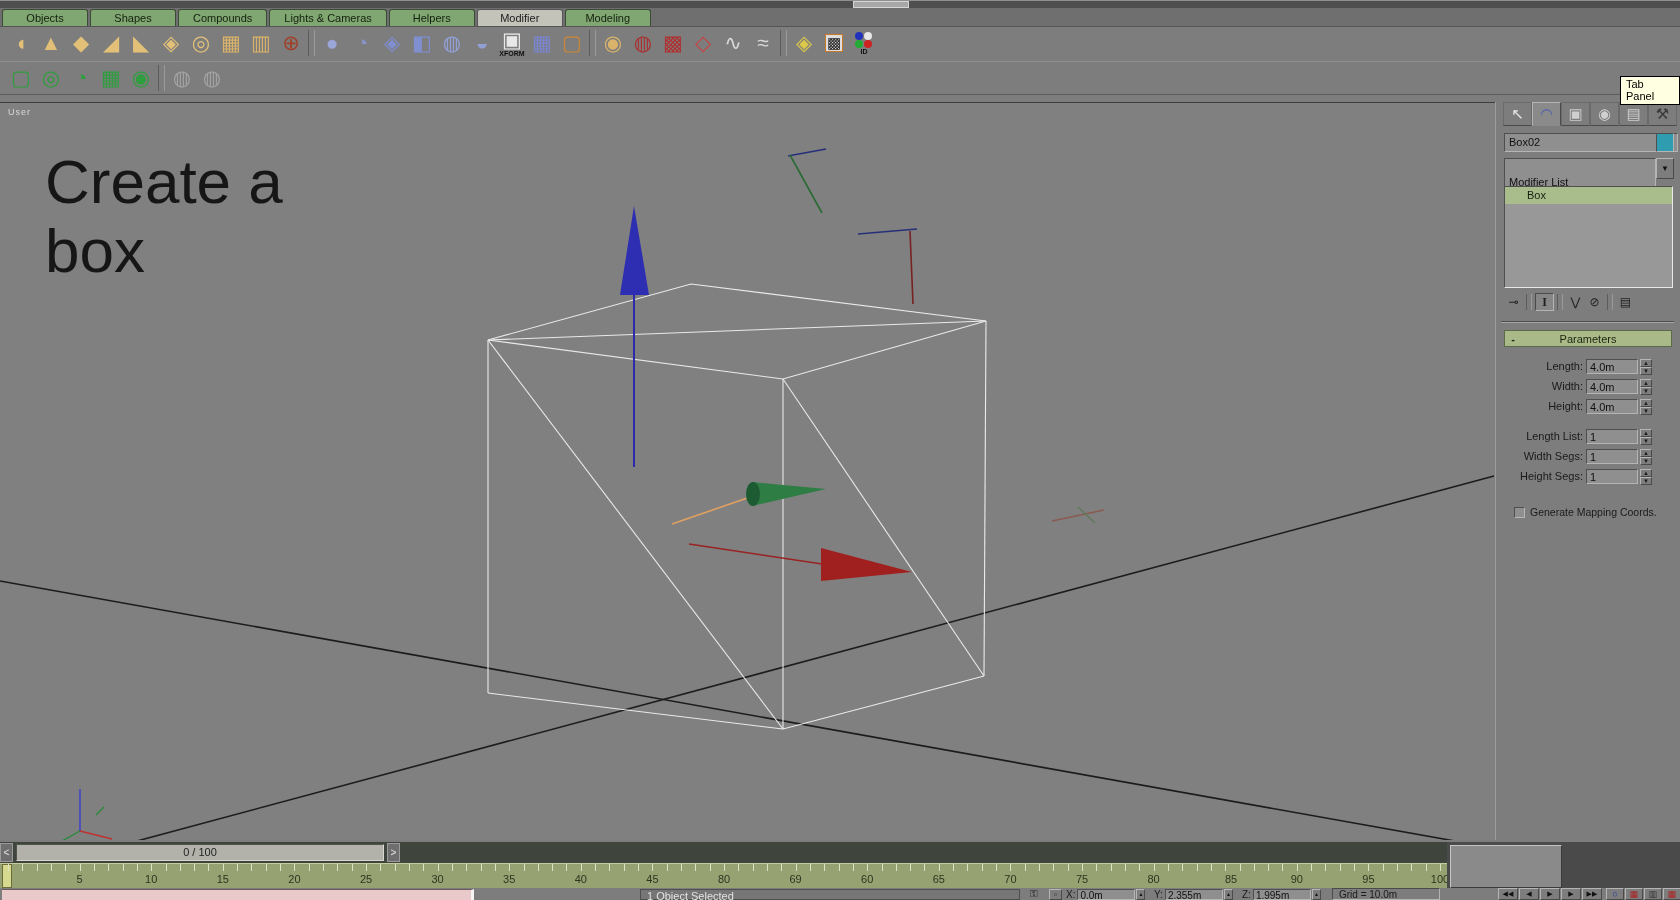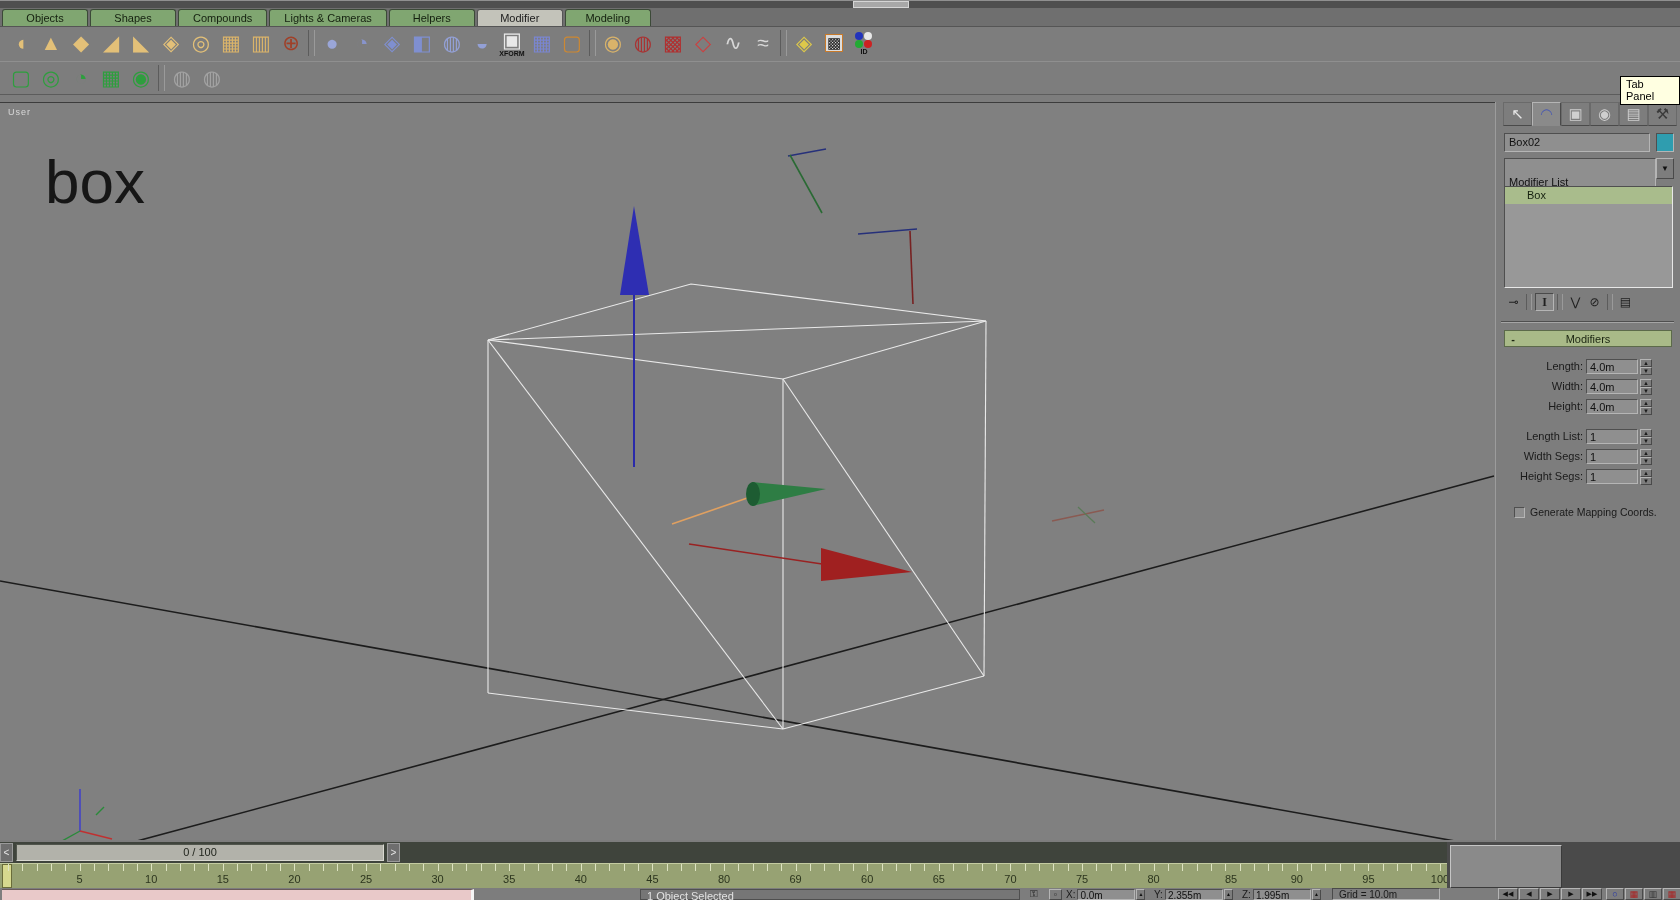--- a/index.html
+++ b/index.html
@@ -38,21 +38,21 @@
   .vp-overlay-text { position:absolute; left:45px; top:44px; font-size:62px; line-height:1.12; color:#161616; }
   .vp-svg { position:absolute; left:0; top:0; }
 
   
   .cmd-panel { position:absolute; left:1495px; top:102px; width:185px; height:738px; background:#7d7d7d; border-left:1px solid #9c9c9c; font-size:11px; color:#1a1a1a; }
   .panel-tabs { position:absolute; left:7px; top:0; display:flex; }
   .ptab { width:29px; height:24px; display:flex; align-items:center; justify-content:center; font-size:15px; border:1px solid #6a6a6a; border-bottom-color:#4a4a4a; background:#7d7d7d; }
   .ptab.active { background:#8a8a8a; border-color:#b5b5b5 #4a4a4a #8a8a8a #b5b5b5; }
   .sunken { background:#8f8f8f; border:1px solid; border-color:#4f4f4f #b5b5b5 #b5b5b5 #4f4f4f; }
   .raised { background:#7d7d7d; border:1px solid; border-color:#b5b5b5 #4a4a4a #4a4a4a #b5b5b5; }
-  .name-field { position:absolute; left:8px; top:31px; width:146px; height:19px; font-size:11px; padding:2px 4px; color:#111; }
+  .name-field { position:absolute; left:8px; top:31px; width:174px; height:19px; font-size:11px; padding:2px 4px; color:#111; }
   .color-swatch { position:absolute; left:160px; top:31px; width:18px; height:19px; background:#2f9daf; border:1px solid; border-color:#4f4f4f #b5b5b5 #b5b5b5 #4f4f4f; }
   .mod-list { position:absolute; left:8px; top:56px; width:170px; height:21px; display:flex; }
   .mod-list .txt { flex:1; padding:17px 4px; font-size:11px; color:#111; }
   .mod-list .arrow-btn { width:18px; display:flex; align-items:center; justify-content:center; font-size:8px; color:#111; }
   .stack-box { position:absolute; left:8px; top:84px; width:169px; height:102px; background:#989898; border:1px solid; border-color:#4f4f4f #e8e8e8 #e8e8e8 #4f4f4f; }
   .stack-item { height:17px; background:#a9bc8c; color:#15200f; padding:2px 4px 0 22px; font-size:11px; }
   .stack-toolbar { position:absolute; left:8px; top:190px; width:170px; height:20px; display:flex; align-items:center; }
   .sbtn { width:19px; height:18px; display:flex; align-items:center; justify-content:center; font-size:12px; color:#202020; }
   .sbtn.pressed { border:1px solid; border-color:#4a4a4a #b5b5b5 #b5b5b5 #4a4a4a; background:#868686; font-family:"Liberation Serif", serif; font-weight:bold; }
   .ssep { width:6px; height:16px; margin:0 3px; border-left:1px solid #5c5c5c; border-right:1px solid #9a9a9a; }
@@ -237,20 +237,21 @@
       <div class="tbtn">
         <span class="glyph" style="color: rgb(162, 162, 162);">◍</span>
       </div>
     </div>
 
   <div class="tooltip">Tab Panel</div>
 
   <div class="viewport">
     <div class="vp-label">User</div>
     <div class="vp-overlay-text">
+      <div>Create a</div>
       <div>box</div>
     </div>
     <svg class="vp-svg" width="1495" height="738" viewBox="0 0 1495 738">
 
       <line x1="0" y1="478" x2="1494" y2="745" stroke="#1c1c1c" stroke-width="1.6"></line>
       <line x1="137" y1="738" x2="1494" y2="373" stroke="#1c1c1c" stroke-width="1.6"></line>
 
       <g stroke="#e9e9e9" stroke-width="1.1" fill="none">
         <polygon points="488,237 691,181 986,218 783,276"></polygon>
         <line x1="488" y1="237" x2="986" y2="218"></line>
@@ -319,21 +320,21 @@
         <div class="sbtn pressed">I</div>
         <div class="ssep"></div>
         <div class="sbtn">⋁</div>
         <div class="sbtn">⊘</div>
         <div class="ssep"></div>
         <div class="sbtn">▤</div>
       </div>
     <div class="panel-sep"></div>
     <div class="rollout-header">
       <span class="minus">-</span>
-      <span class="title">Modifiers</span>
+      <span class="title">Parameters</span>
     </div>
     <div class="param-rows" id="param-rows">
         <div class="prow">
           <span class="plabel">Length:</span>
           <div class="pfield sunken">4.0m</div>
           <div class="spinner">
             <i>▲</i>
             <i>▼</i>
           </div>
         </div>

